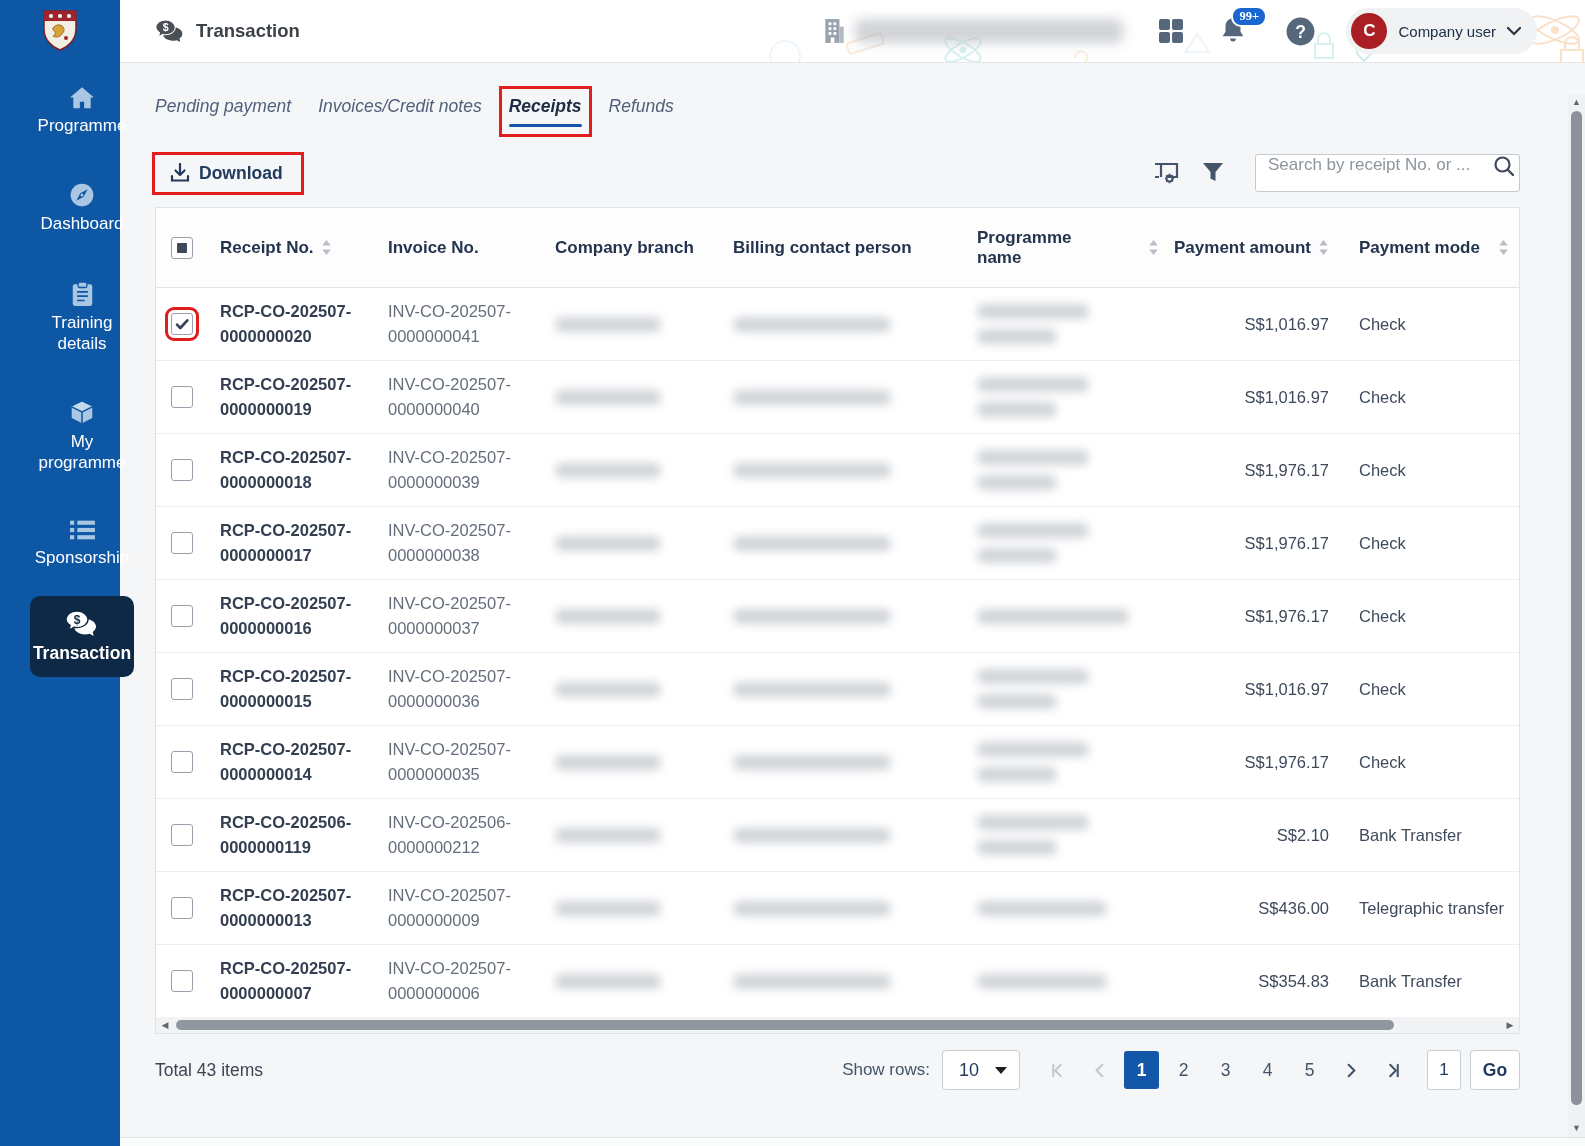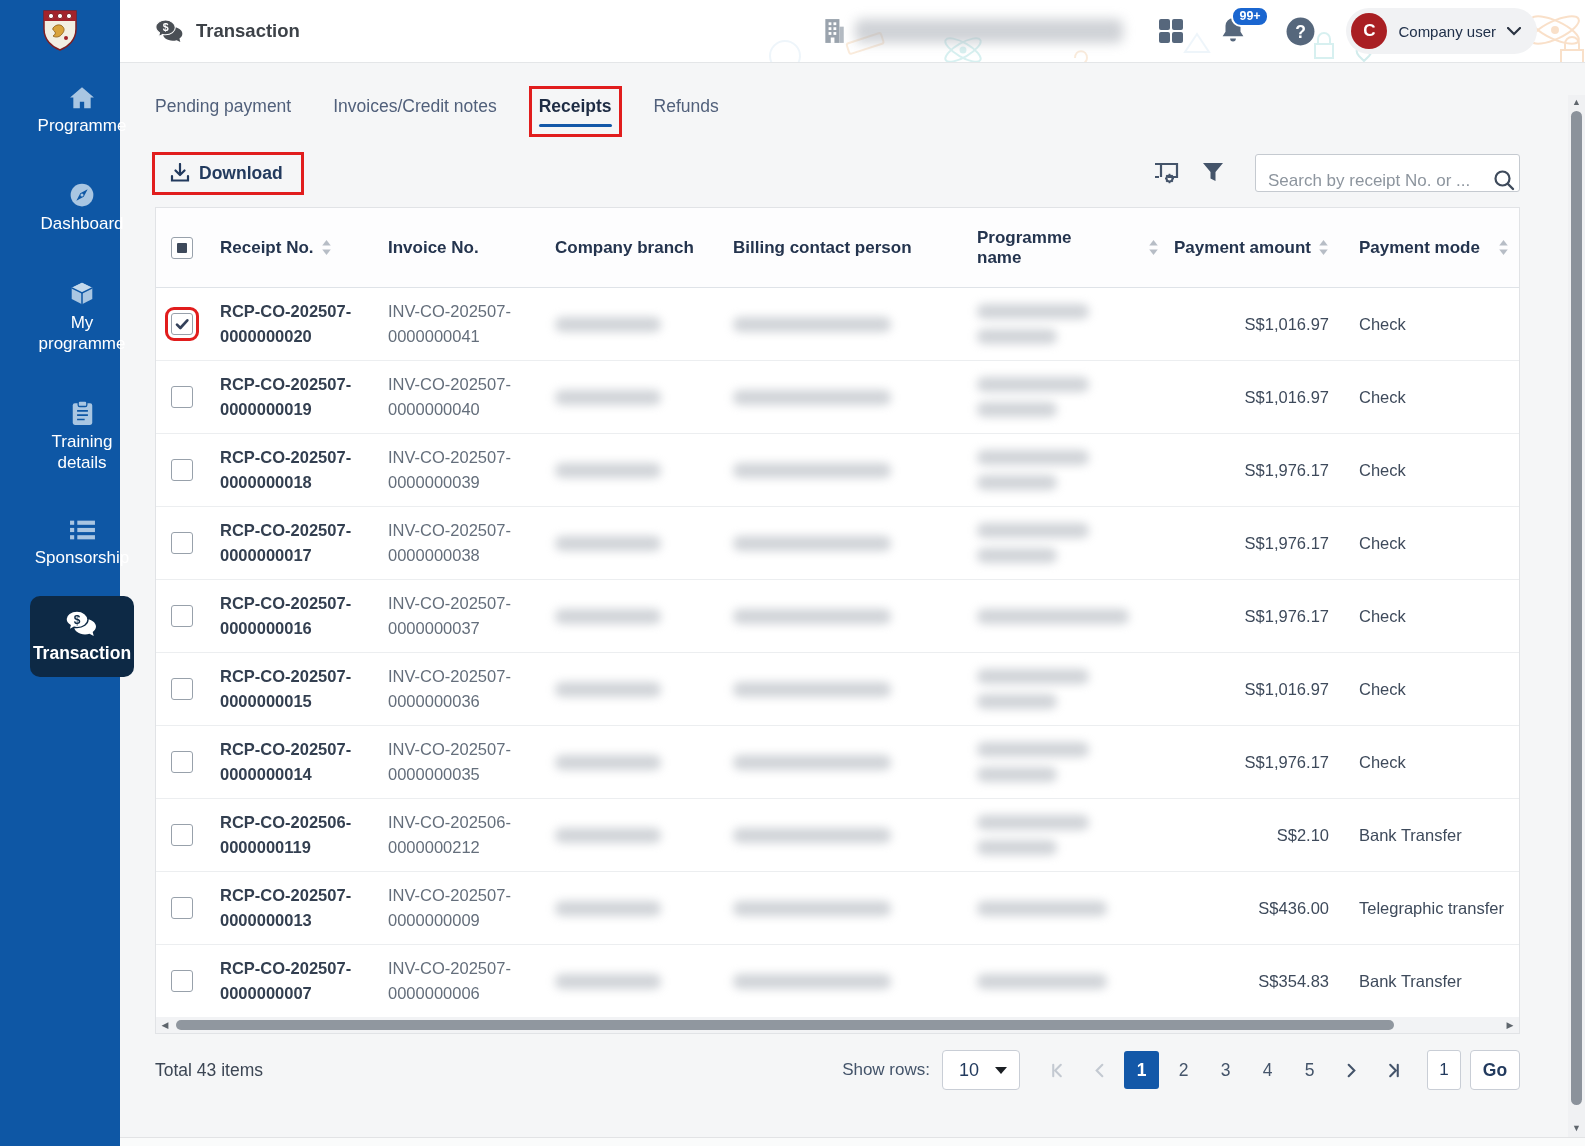--- a/index.html
+++ b/index.html
@@ -48,57 +48,57 @@
   .topbar-right { margin-left:auto; display:flex; align-items:center; z-index:2; padding-right:48px; }
   .company-group { display:flex; align-items:center; gap:10px; margin-right:34px; }
   .blur-bar { background:#a9aeb6; border-radius:6px; filter:blur(6px); opacity:.55; }
   .company-blur { width:268px; height:24px; }
   .icon-btn { background:none; border:none; cursor:pointer; display:flex; align-items:center; justify-content:center; }
   .grid-btn { margin-right:34px; }
   .bell-wrap { position:relative; margin-right:38px; }
   .bell-badge {
     position:absolute; top:-10px; left:12px;
     background:#1a66d0; color:#fff; font-size:12.5px; font-weight:700;
-    border-radius:10px; padding:2px 6px; border:2px solid #fff; line-height:1;
+    border-radius:10px; padding:2px 6px; border:2px solid #fff; line-height:1;font-family:Liberation Serif, serif;
   }
   .help-btn { margin-right:30px; }
   .user-pill {
     display:flex; align-items:center; gap:11px;
     background:#f1f2f4; border-radius:24px; padding:4px 16px 4px 5px; height:46px; cursor:pointer;
   }
   .avatar {
     width:36px; height:36px; border-radius:50%; background:#a91f23;
     color:#fff; font-weight:700; font-size:17px;
     display:flex; align-items:center; justify-content:center;
   }
   .user-label { font-size:15px; color:#20304a; }
 
   
   .content { position:absolute; left:120px; top:63px; right:17px; bottom:0; }
 
-  .tabs { display:flex; gap:42px; margin:33px 0 0 35px; align-items:flex-start; }
+  .tabs { display:flex; gap:27px; margin:33px 0 0 35px; align-items:flex-start;font-style:italic; }
   .tab { display:flex; flex-direction:column; cursor:pointer; }
   .tab-label { font-size:17.5px; color:#51607b; }
   .tab-underline { height:3px; margin-top:7px; background:transparent; border-radius:2px; }
   .tab.active .tab-label { color:#1e2c44; font-weight:700; }
   .tab.active .tab-underline { background:#1358a8; }
   .tab.active { outline:3px solid #e11d1d; outline-offset:7px; }
 
   .toolbar { display:flex; align-items:center; margin:27px 48px 0 35px; }
   .btn-download {
     display:inline-flex; align-items:center; gap:9px;
     background:none; border:none; cursor:pointer;
     font-family:inherit; font-size:17.5px; font-weight:600; color:#223a5e;
     padding:8px 18px 8px 15px; outline:3px solid #e11d1d;
   }
   .toolbar-right { margin-left:auto; display:flex; align-items:center; }
   .tool-icon { margin-right:22px; }
   .search-box {
     width:265px; height:38px; background:#fff; border:1px solid #c5cad0; border-radius:3px;
-    display:flex; align-items:flex-end; padding:0 4px 0 12px; margin-left:8px;
+    display:flex; align-items:flex-start; padding:0 4px 0 12px; margin-left:8px;
   }
   .search-box input {
     border:none; outline:none; flex:1; font-family:inherit; font-size:17px; color:#3c4654; background:transparent;
   }
   .search-box input::placeholder { color:#8d959e; }
 
   
   .card {
     position:relative; margin:15px 0 0 35px; width:1365px; height:827px;
     background:#fff; border:1px solid #e1e3e6;
@@ -204,36 +204,36 @@
         <span>Programme</span>
       </div>
       <div class="nav-item ni-dashboard">
         <svg width="26" height="26" viewBox="0 0 24 24">
             <circle cx="12" cy="12" r="10.5" fill="#a9c6e2"></circle>
             <path d="M17.2 6.8l-3.6 6.8-6.8 3.6 3.6-6.8z" fill="#0e57a5"></path>
             <circle cx="12" cy="12" r="1.4" fill="#a9c6e2"></circle>
           </svg>
         <span>Dashboard</span>
       </div>
+      <div class="nav-item ni-training">
+        <svg width="25" height="26" viewBox="0 0 22 24">
+            <rect x="2" y="3" width="18" height="20" rx="2" fill="#a9c6e2"></rect>
+            <rect x="7" y="1" width="8" height="5" rx="1.5" fill="#a9c6e2" stroke="#0e57a5" stroke-width="1.2"></rect>
+            <path d="M6 10h10M6 14h10M6 18h7" stroke="#0e57a5" stroke-width="1.6"></path>
+          </svg>
+        <span>Training details</span>
+      </div>
       <div class="nav-item ni-myprogramme">
         <svg width="26" height="26" viewBox="0 0 24 24">
             <path d="M12 1.5l9.5 4.8v10.4L12 21.5l-9.5-4.8V6.3z" fill="#a9c6e2"></path>
             <path d="M12 1.5l9.5 4.8L12 11 2.5 6.3z" fill="#c3d9ec"></path>
             <path d="M12 11v10.5" stroke="#0e57a5" stroke-width="1.4"></path>
             <path d="M2.5 6.3L12 11l9.5-4.7" stroke="#0e57a5" stroke-width="1.4" fill="none"></path>
           </svg>
         <span>My programme</span>
-      </div>
-      <div class="nav-item ni-training">
-        <svg width="25" height="26" viewBox="0 0 22 24">
-            <rect x="2" y="3" width="18" height="20" rx="2" fill="#a9c6e2"></rect>
-            <rect x="7" y="1" width="8" height="5" rx="1.5" fill="#a9c6e2" stroke="#0e57a5" stroke-width="1.2"></rect>
-            <path d="M6 10h10M6 14h10M6 18h7" stroke="#0e57a5" stroke-width="1.6"></path>
-          </svg>
-        <span>Training details</span>
       </div>
       <div class="nav-item ni-sponsorship">
         <svg width="27" height="24" viewBox="0 0 26 22">
             <rect x="1" y="2" width="4" height="4" fill="#a9c6e2"></rect>
             <rect x="8" y="2" width="17" height="4" fill="#a9c6e2"></rect>
             <rect x="1" y="9" width="4" height="4" fill="#a9c6e2"></rect>
             <rect x="8" y="9" width="17" height="4" fill="#a9c6e2"></rect>
             <rect x="1" y="16" width="4" height="4" fill="#a9c6e2"></rect>
             <rect x="8" y="16" width="17" height="4" fill="#a9c6e2"></rect>
           </svg>

